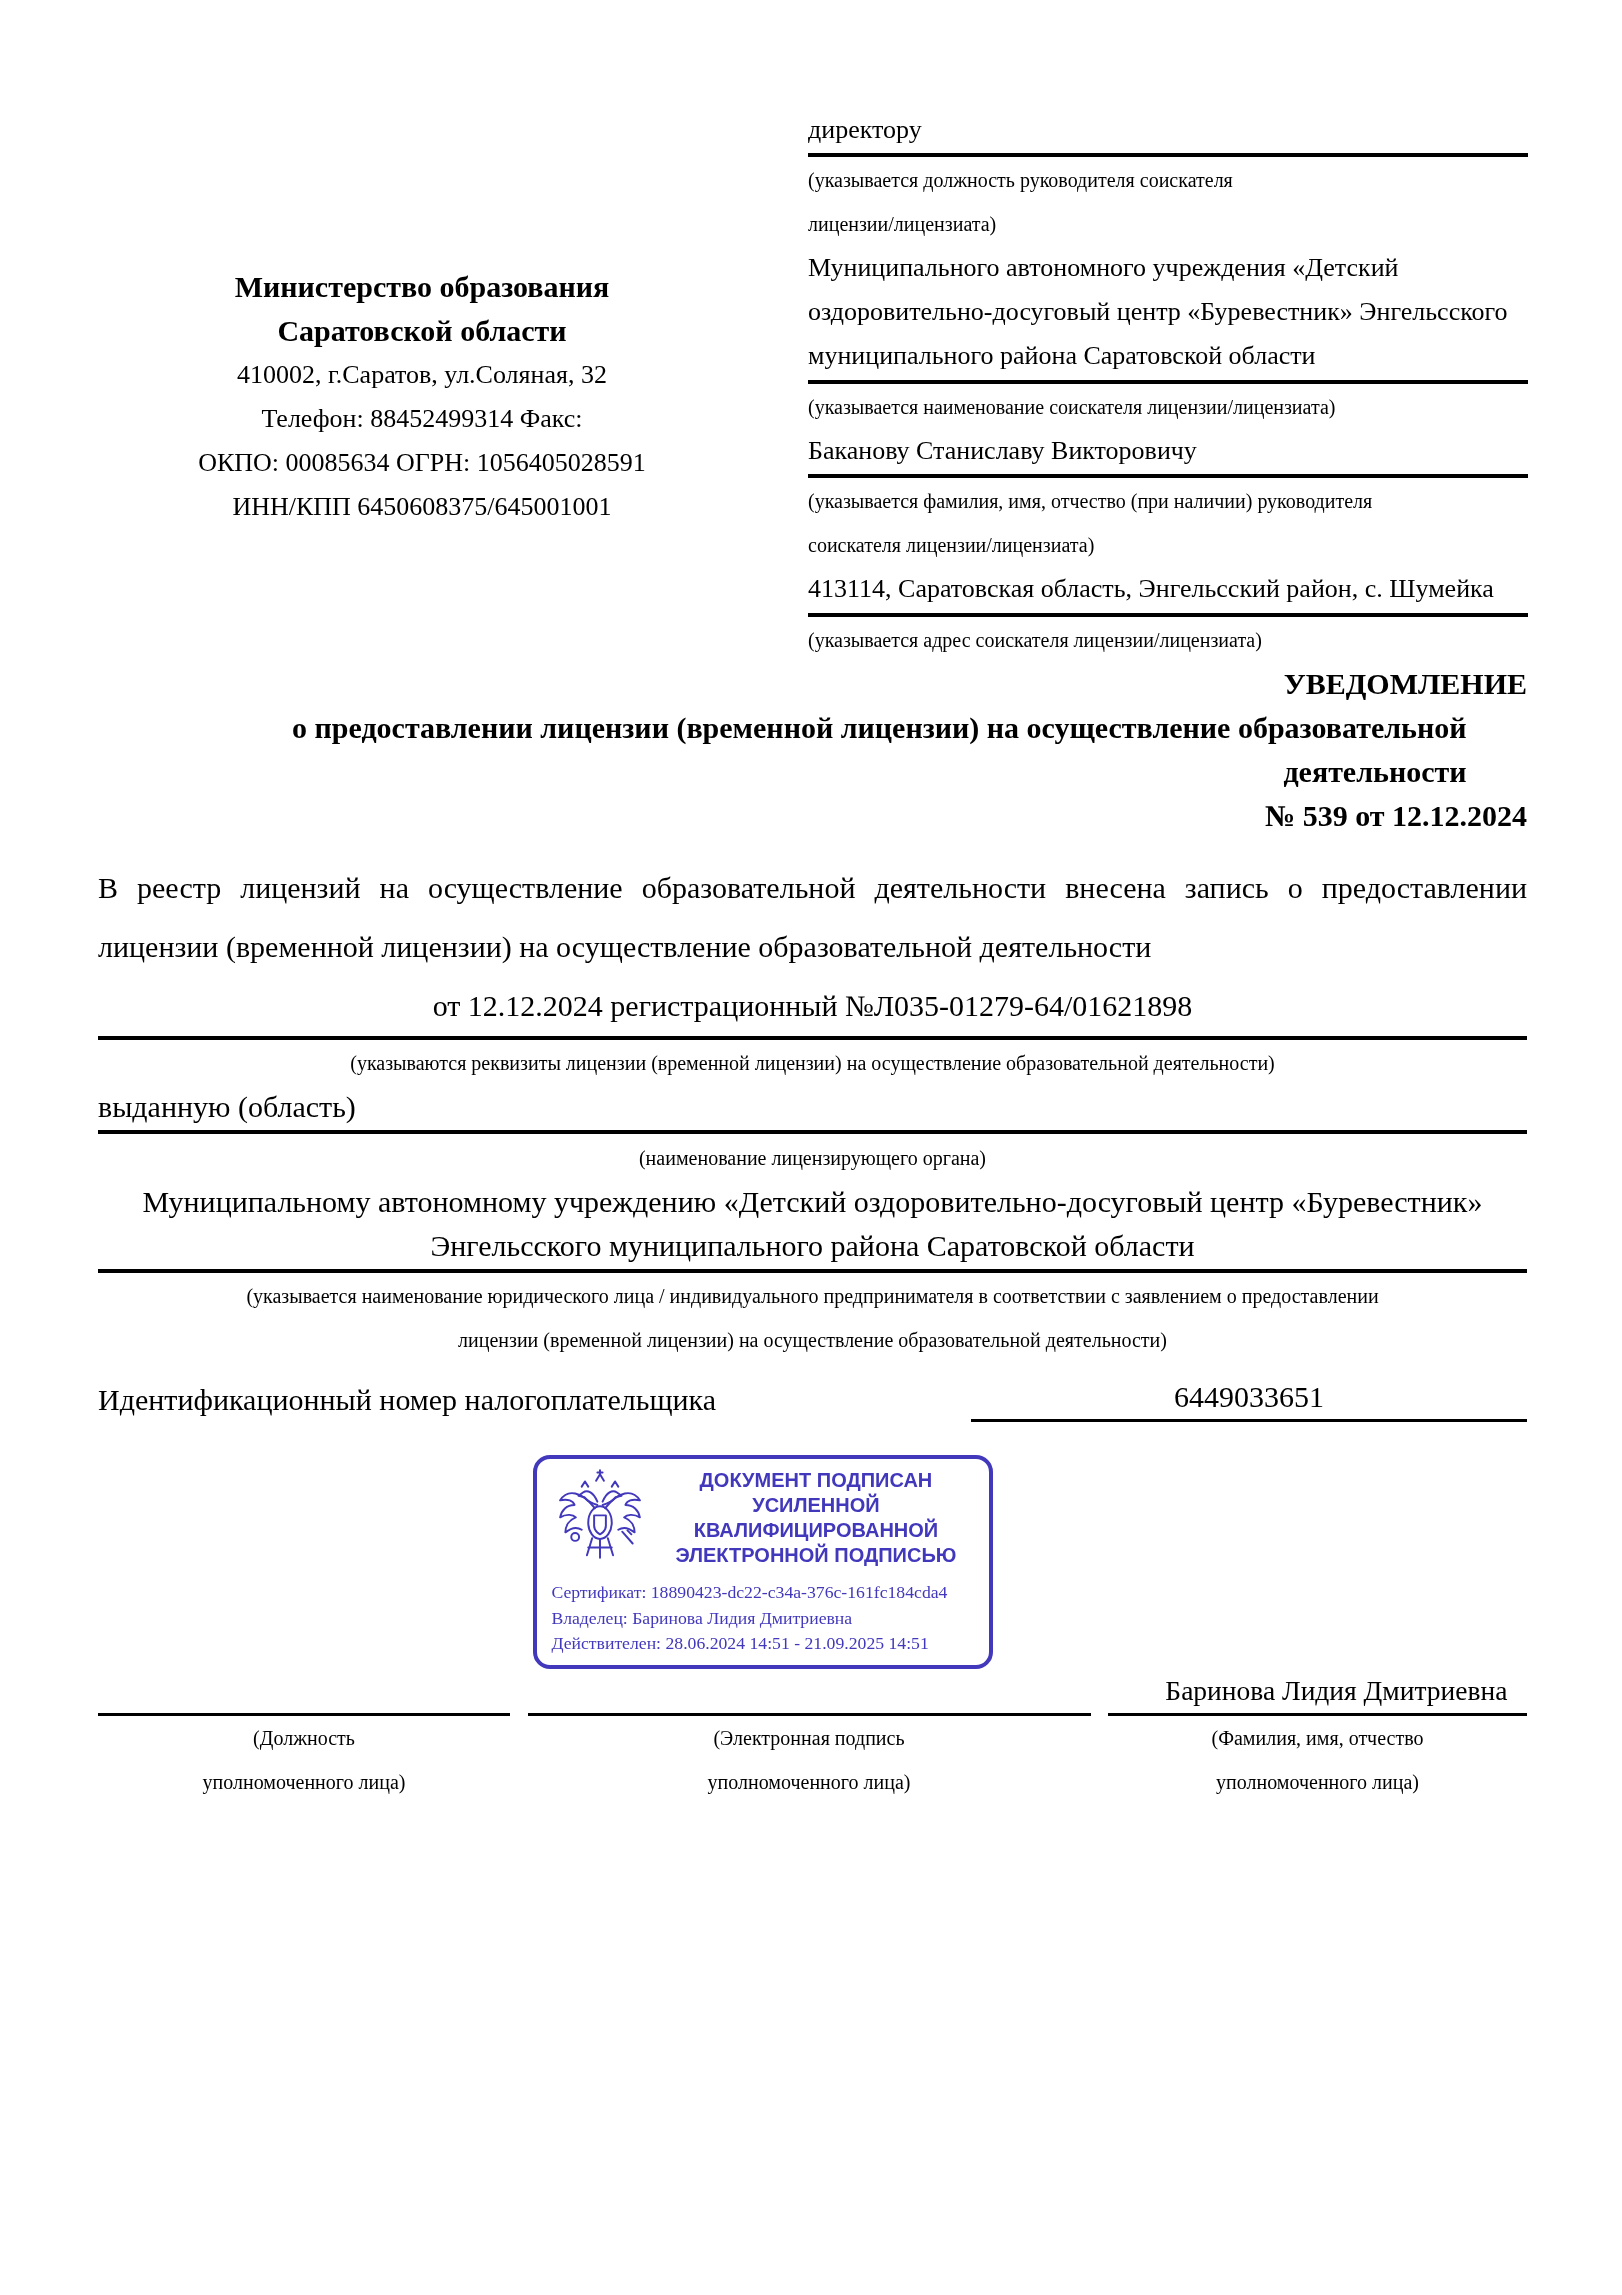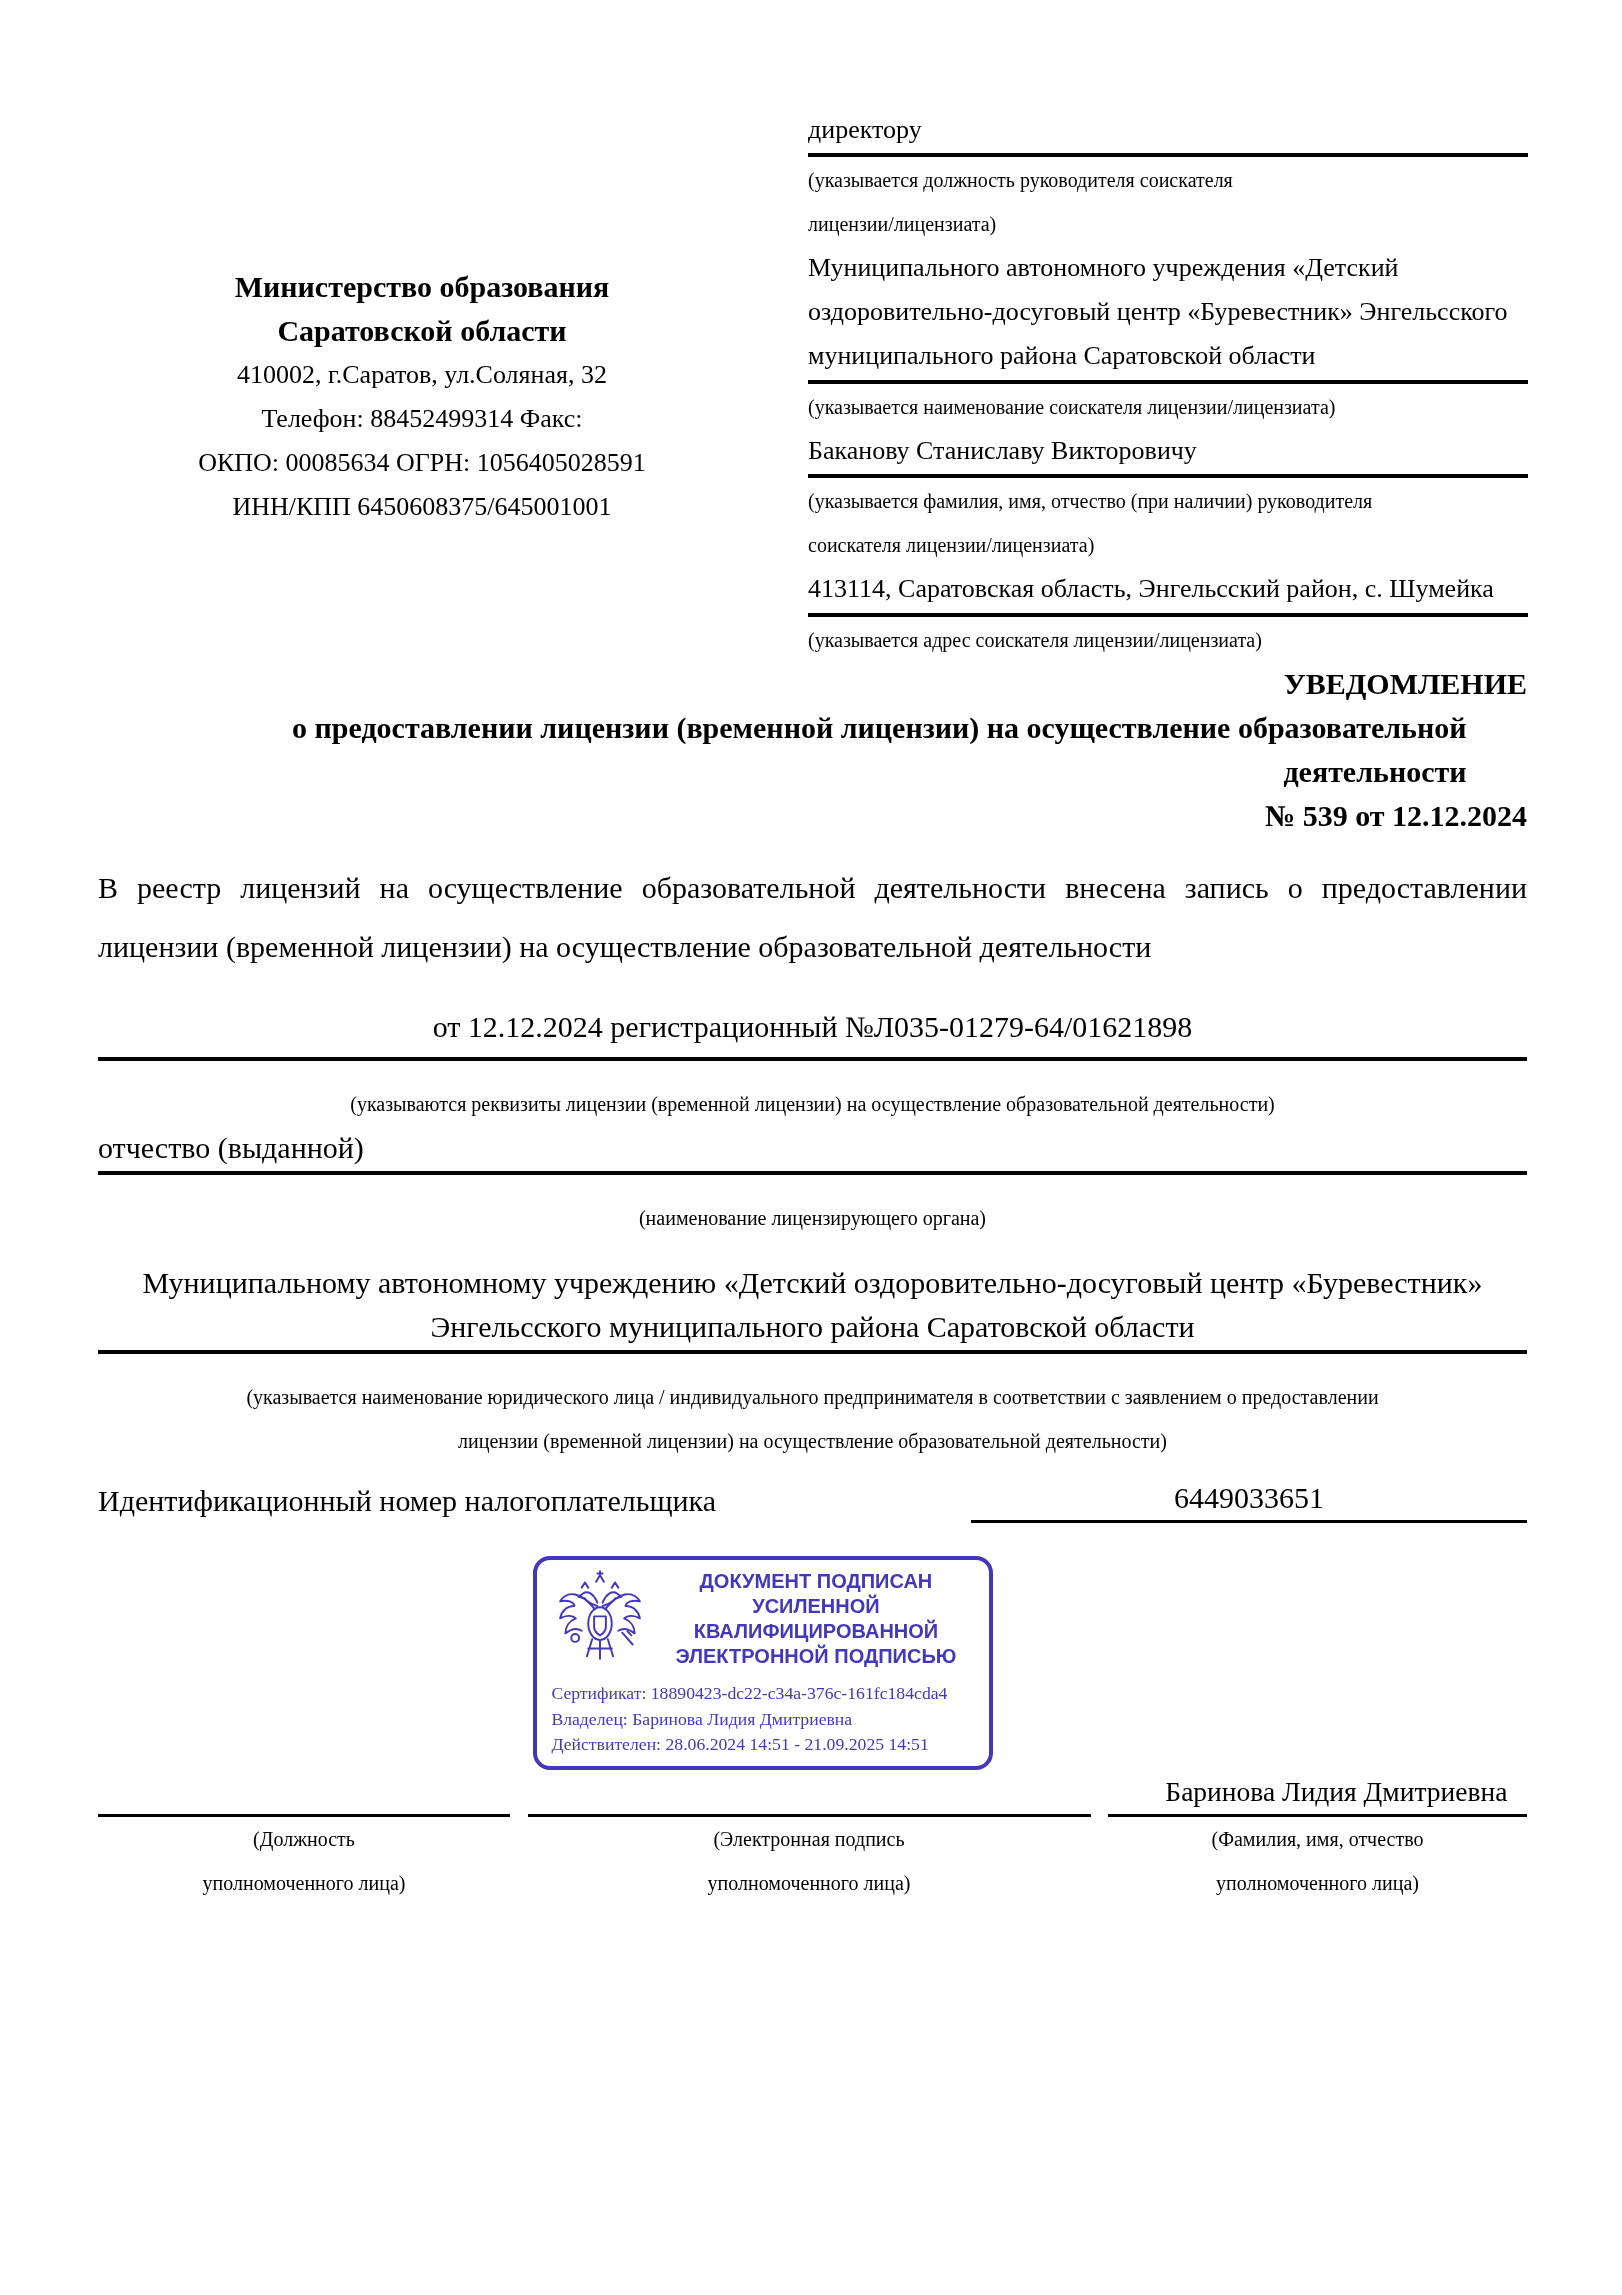--- a/index.html
+++ b/index.html
@@ -12,21 +12,21 @@
     color:#000;
     box-sizing:border-box;
     padding:108px 95px 0 98px;
     overflow:hidden;
   }
   .t40{font-size:26px;line-height:44px;}
   .t46{font-size:30px;line-height:59px;}
   .lh67{line-height:44px;}
   .t42{font-size:27.5px;line-height:33px;}
   .cap{font-size:20px;line-height:44px;}
-  .center{text-align:center;margin-top:21px;}
+  .center{text-align:center;}
   .right{text-align:right;}
   .just{text-align:justify;}
   .rule{height:3.9px;background:#000;margin:1.3px 0;}
   .top{display:flex;gap:62px;}
   .col-left{width:648px;margin-top:157px;text-align:center;flex:none;}
   .col-right{width:720px;flex:none;}
   .ministry{font-size:30px;line-height:44px;font-weight:bold;}
   .title-block{text-align:right;font-weight:bold;}
   .title-block .line{font-size:30px;line-height:44px;}
   .title-sub{max-width:1308px;margin:0 auto;}
@@ -103,21 +103,21 @@
     <div class="line title-sub">о предоставлении лицензии (временной лицензии) на осуществление образовательной деятельности</div>
     <div class="line">№ 539 от 12.12.2024</div>
   </div>
 
   <div class="para t46 just">В реестр лицензий на осуществление образовательной деятельности внесена запись о предоставлении лицензии (временной лицензии) на осуществление образовательной деятельности</div>
 
   <div class="t46 center">от 12.12.2024 регистрационный №Л035-01279-64/01621898</div>
   <div class="rule"></div>
   <div class="cap center">(указываются реквизиты лицензии (временной лицензии) на осуществление образовательной деятельности)</div>
 
-  <div class="t46 lh67">отчество (выданной)</div>
+  <div class="t46 lh67">выданную (область)</div>
   <div class="rule"></div>
   <div class="cap center">(наименование лицензирующего органа)</div>
 
   <div class="t46 lh67 center">Муниципальному автономному учреждению «Детский оздоровительно-досуговый центр «Буревестник» Энгельсского муниципального района Саратовской области</div>
   <div class="rule"></div>
   <div class="cap center">
     <span class="blk">(указывается наименование юридического лица / индивидуального предпринимателя в соответствии с заявлением о предоставлении</span>
     <span class="blk">лицензии (временной лицензии) на осуществление образовательной деятельности)</span>
   </div>
 

